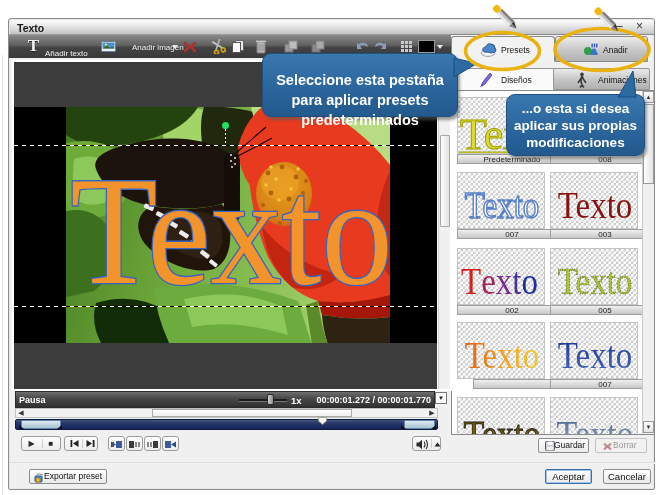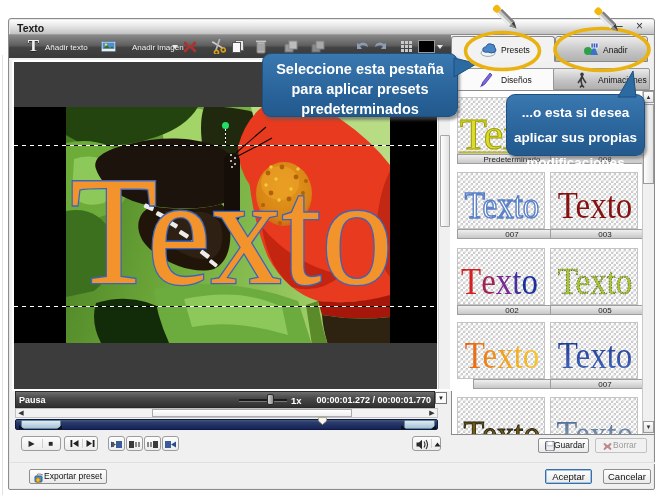--- a/index.html
+++ b/index.html
@@ -63,21 +63,21 @@
 <body><div id="page">
 <div style="position:absolute;left:2px;top:55px;width:1px;height:440px;background:#e2e2e2;"></div>
 <div id="win">
   <div id="titlebar">
         <span class="t">Texto</span>
     <div id="mini">–</div>
         <div id="clos">×</div>
   </div>
   <div id="toolbar">
     <div class="abs" style="left:18px;top:3px;width:13px;height:16px;color:#efefef;font-family:'Liberation Serif',serif;font-weight:bold;font-size:17px;line-height:16px;text-align:center;text-shadow:0 1px 1px #222;">T</div>
-    <div class="tbtxt" style="left:36px;">Añadir texto</div>
+    <div class="tbtxt" style="left:36px;margin-top:6px;">Añadir texto</div>
     <svg class="abs" style="left:92px;top:5px;" width="15" height="12" viewBox="0 0 15 12">
           <rect x="0.5" y="1.5" width="14" height="10" rx="1" fill="#e8eef4" stroke="#6a7f98"></rect>
           <rect x="1.5" y="2.5" width="12" height="6" fill="#4a90d0"></rect>
           <circle cx="5" cy="4.6" r="1.2" fill="#f6e23a"></circle>
           <path d="M1.5 8.5 L6 5.5 L9 8 L11 6.5 L13.5 8.5 Z" fill="#3a6a2a"></path>
         </svg>
     <div class="tbtxt" style="left:110px;margin-left:13px;">Anadir imagen</div>
     <div class="abs" style="left:163px;top:10px;width:0;height:0;border:3px solid transparent;border-top:4px solid #e8e8e8;"></div>
     <svg class="abs" style="left:175px;top:6px;" width="12" height="12" viewBox="0 0 12 12">
           <path d="M1 2 L5 6 L1 10 M11 2 L7 6 L11 10" stroke="#b03030" stroke-width="2.6" fill="none" stroke-linecap="round"></path>
@@ -399,25 +399,25 @@
           <rect x="1" y="4" width="7" height="6" rx="1" fill="#4a90d0" stroke="#2a5a94"></rect>
           <path d="M3 4 Q3 1 6 2 L9 3" fill="none" stroke="#888"></path>
           <circle cx="4" cy="8" r="2.2" fill="#f0c030" stroke="#a88010"></circle>
         </svg>
     <span style="position:absolute;left:14px;top:0;line-height:13.5px;font-size:8.5px;white-space:nowrap;">Exportar preset</span>
   </div>
   <div class="btn" style="left:536px;top:450px;width:47px;height:15px;border-color:#3a6ea5;box-shadow:inset 0 0 0 1px #9ec4e8;"><span style="line-height:14px;">Aceptar</span></div>
   <div class="btn" style="left:594px;top:450px;width:48px;height:15px;"><span style="line-height:14px;">Cancelar</span></div>
 </div>
 
-<div class="callout" style="left:262px;top:53px;width:196px;height:64px;font-size:14.5px;line-height:20px;padding-top:5px;">Seleccione esta pestaña<br>para aplicar presets<br>predeterminados</div>
+<div class="callout" style="left:262px;top:53px;width:196px;height:64px;font-size:14.5px;line-height:20px;padding-top:16px;">Seleccione esta pestaña<br>para aplicar presets<br>predeterminados</div>
 <svg class="abs" style="left:450px;top:52px;" width="30" height="32" viewBox="0 0 30 32">
       <path d="M4 6 L27 11.5 L4 25 Z" fill="#2c6ba1" stroke="#1d4f80" stroke-width="1"></path>
     </svg>
-<div class="callout" style="left:506px;top:94px;width:139px;height:62px;font-size:13.5px;line-height:25px;padding-top:5px;">...o esta si desea<br>aplicar sus propias<br>modificaciones</div>
+<div class="callout" style="left:506px;top:94px;width:139px;height:62px;font-size:13.5px;line-height:17px;padding-top:5px;">...o esta si desea<br>aplicar sus propias<br>modificaciones</div>
 <svg class="abs" style="left:600px;top:69px;" width="40" height="30" viewBox="0 0 40 30">
       <path d="M18 28 L33 2 L36 28 Z" fill="#2c6ba1" stroke="#1d4f80" stroke-width="1"></path>
     </svg>
 
 <svg class="abs" style="left:0;top:0;" width="662" height="110" viewBox="0 0 662 110">
   <ellipse cx="502.5" cy="51" rx="37" ry="18.5" fill="none" stroke="#eab211" stroke-width="3.6"></ellipse>
   <ellipse cx="602" cy="49.5" rx="47" ry="21" fill="none" stroke="#eab211" stroke-width="3.6"></ellipse>
   <g id="pencil1" transform="translate(516.5 28.5) rotate(225)">
     <polygon points="0,0 7,-3.6 7,3.6" fill="#3f3f3f"></polygon>
     <polygon points="0,0 7,-3.6 7,0" fill="#909090"></polygon>

